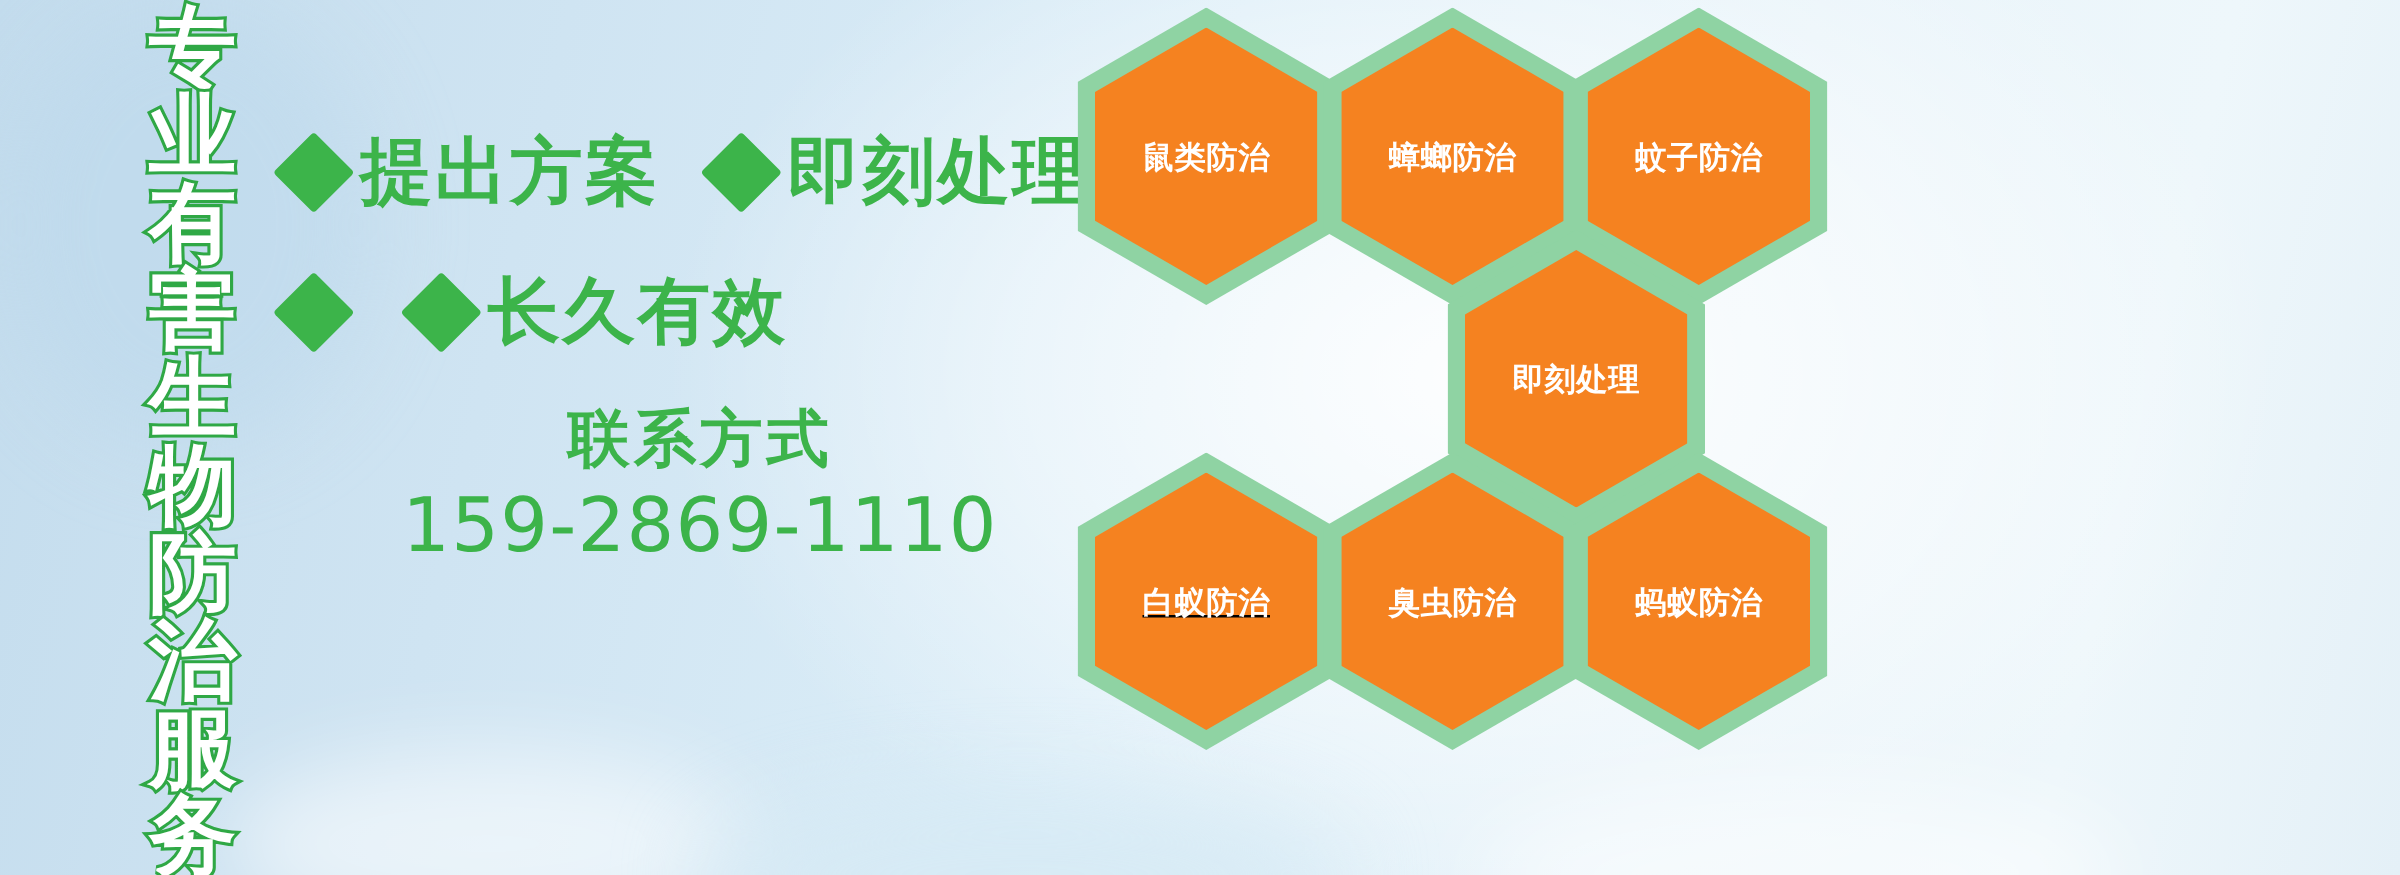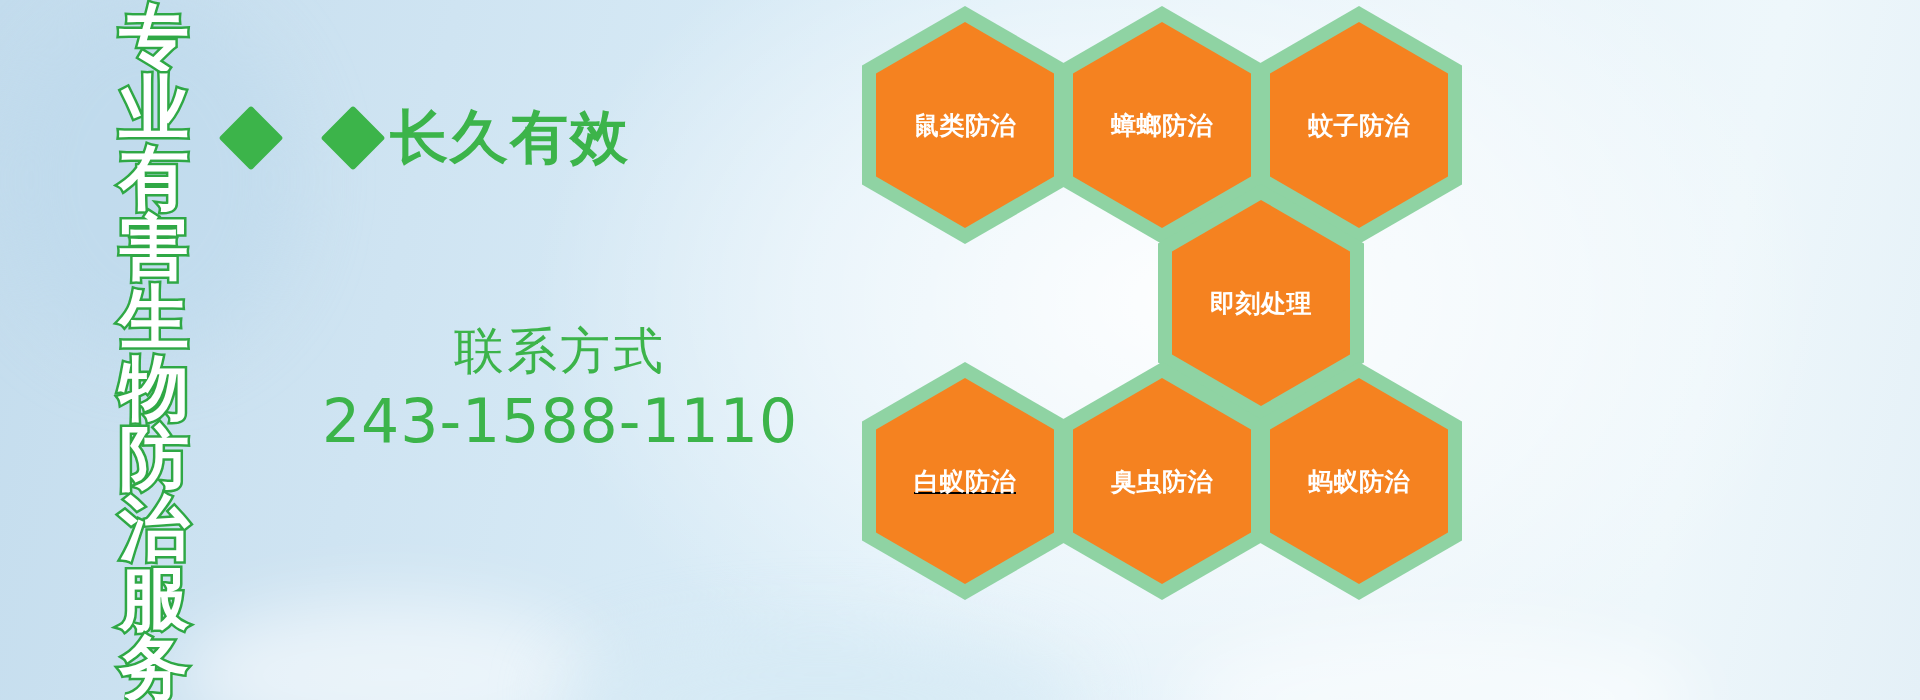--- a/index.html
+++ b/index.html
@@ -48,21 +48,21 @@
     width:46px;height:46px;background:#3cb44a;
     transform:rotate(45deg);
     margin-right:14px;flex:none;border-radius:3px;
   }
   .feature-label{
     font-size:58px;font-weight:bold;color:#3cb44a;letter-spacing:2px;white-space:nowrap;
   }
 
   
   #contact{position:absolute;left:300px;top:320px;width:520px;text-align:center;}
-  #contact-title{font-size:50px;font-weight:normal;color:#3cb44a;letter-spacing:3px;line-height:1.25;}
+  #contact-title{font-size:50px;font-weight:bold;color:#3cb44a;letter-spacing:3px;line-height:1.25;}
   .contact-phone{font-size:60px;color:#3cb44a;letter-spacing:1px;line-height:1.28;font-weight:normal;}
 
   
   #hex-cluster{position:absolute;left:862px;top:-8px;width:600px;height:580px;}
   .hex{
     position:absolute;width:206px;height:238px;
     -webkit-clip-path:polygon(50% 0%,100% 25%,100% 75%,50% 100%,0% 75%,0% 25%);
     clip-path:polygon(50% 0%,100% 25%,100% 75%,50% 100%,0% 75%,0% 25%);
     background:#8fd3a3;
     display:flex;align-items:center;justify-content:center;
@@ -99,31 +99,41 @@
     <span class="vchar">防</span>
     <span class="vchar">治</span>
     <span class="vchar">服</span>
     <span class="vchar">务</span>
   </div>
 
   <div id="features">
     <div class="feature-row">
       <div class="feature-item">
         <span class="diamond-icon"></span>
+        <span class="feature-label">提出方案</span>
+      </div>
+      <div class="feature-item">
+        <span class="diamond-icon"></span>
+        <span class="feature-label">即刻处理</span>
+      </div>
+    </div>
+    <div class="feature-row">
+      <div class="feature-item">
+        <span class="diamond-icon"></span>
       </div>
       <div class="feature-item">
         <span class="diamond-icon"></span>
         <span class="feature-label">长久有效</span>
       </div>
     </div>
   </div>
 
   <div id="contact">
     <div id="contact-title">联系方式</div>
-    <div class="contact-phone">243-1588-1110</div>
+    <div class="contact-phone">159-2869-1110</div>
   </div>
 
   <div id="hex-cluster">
 
     <div class="hex" style="left:0px;top:14px;">
       <div class="hex-inner">
         <span class="hex-label">鼠类防治</span>
       </div>
     </div>
     <div class="hex" style="left:197px;top:14px;">

